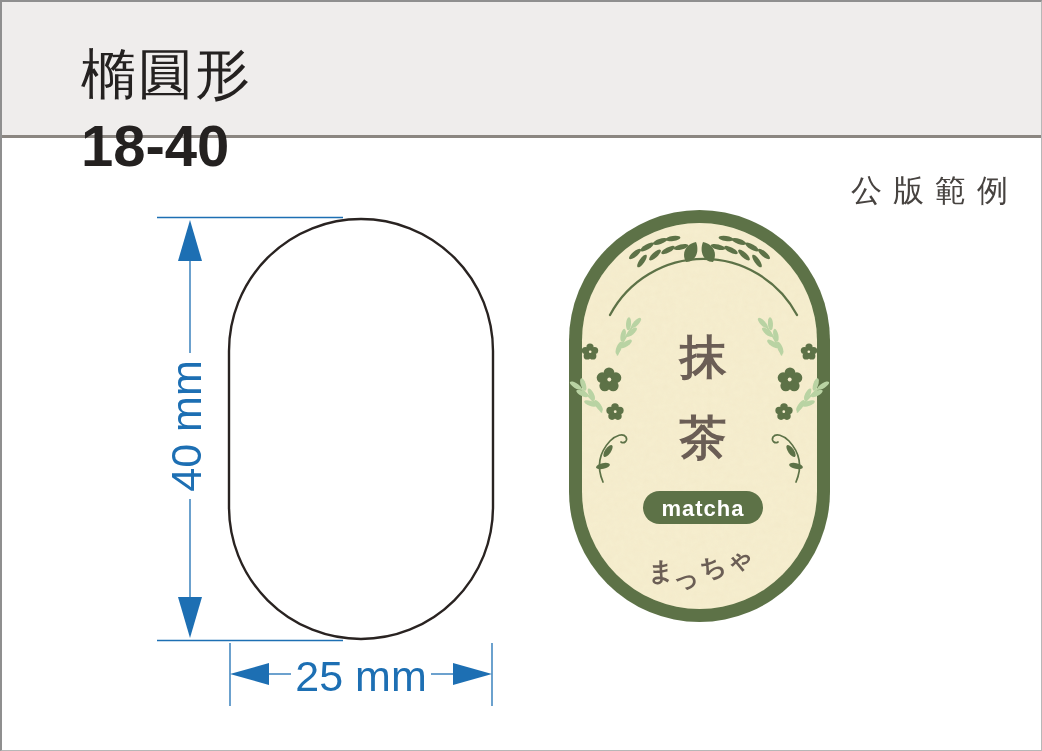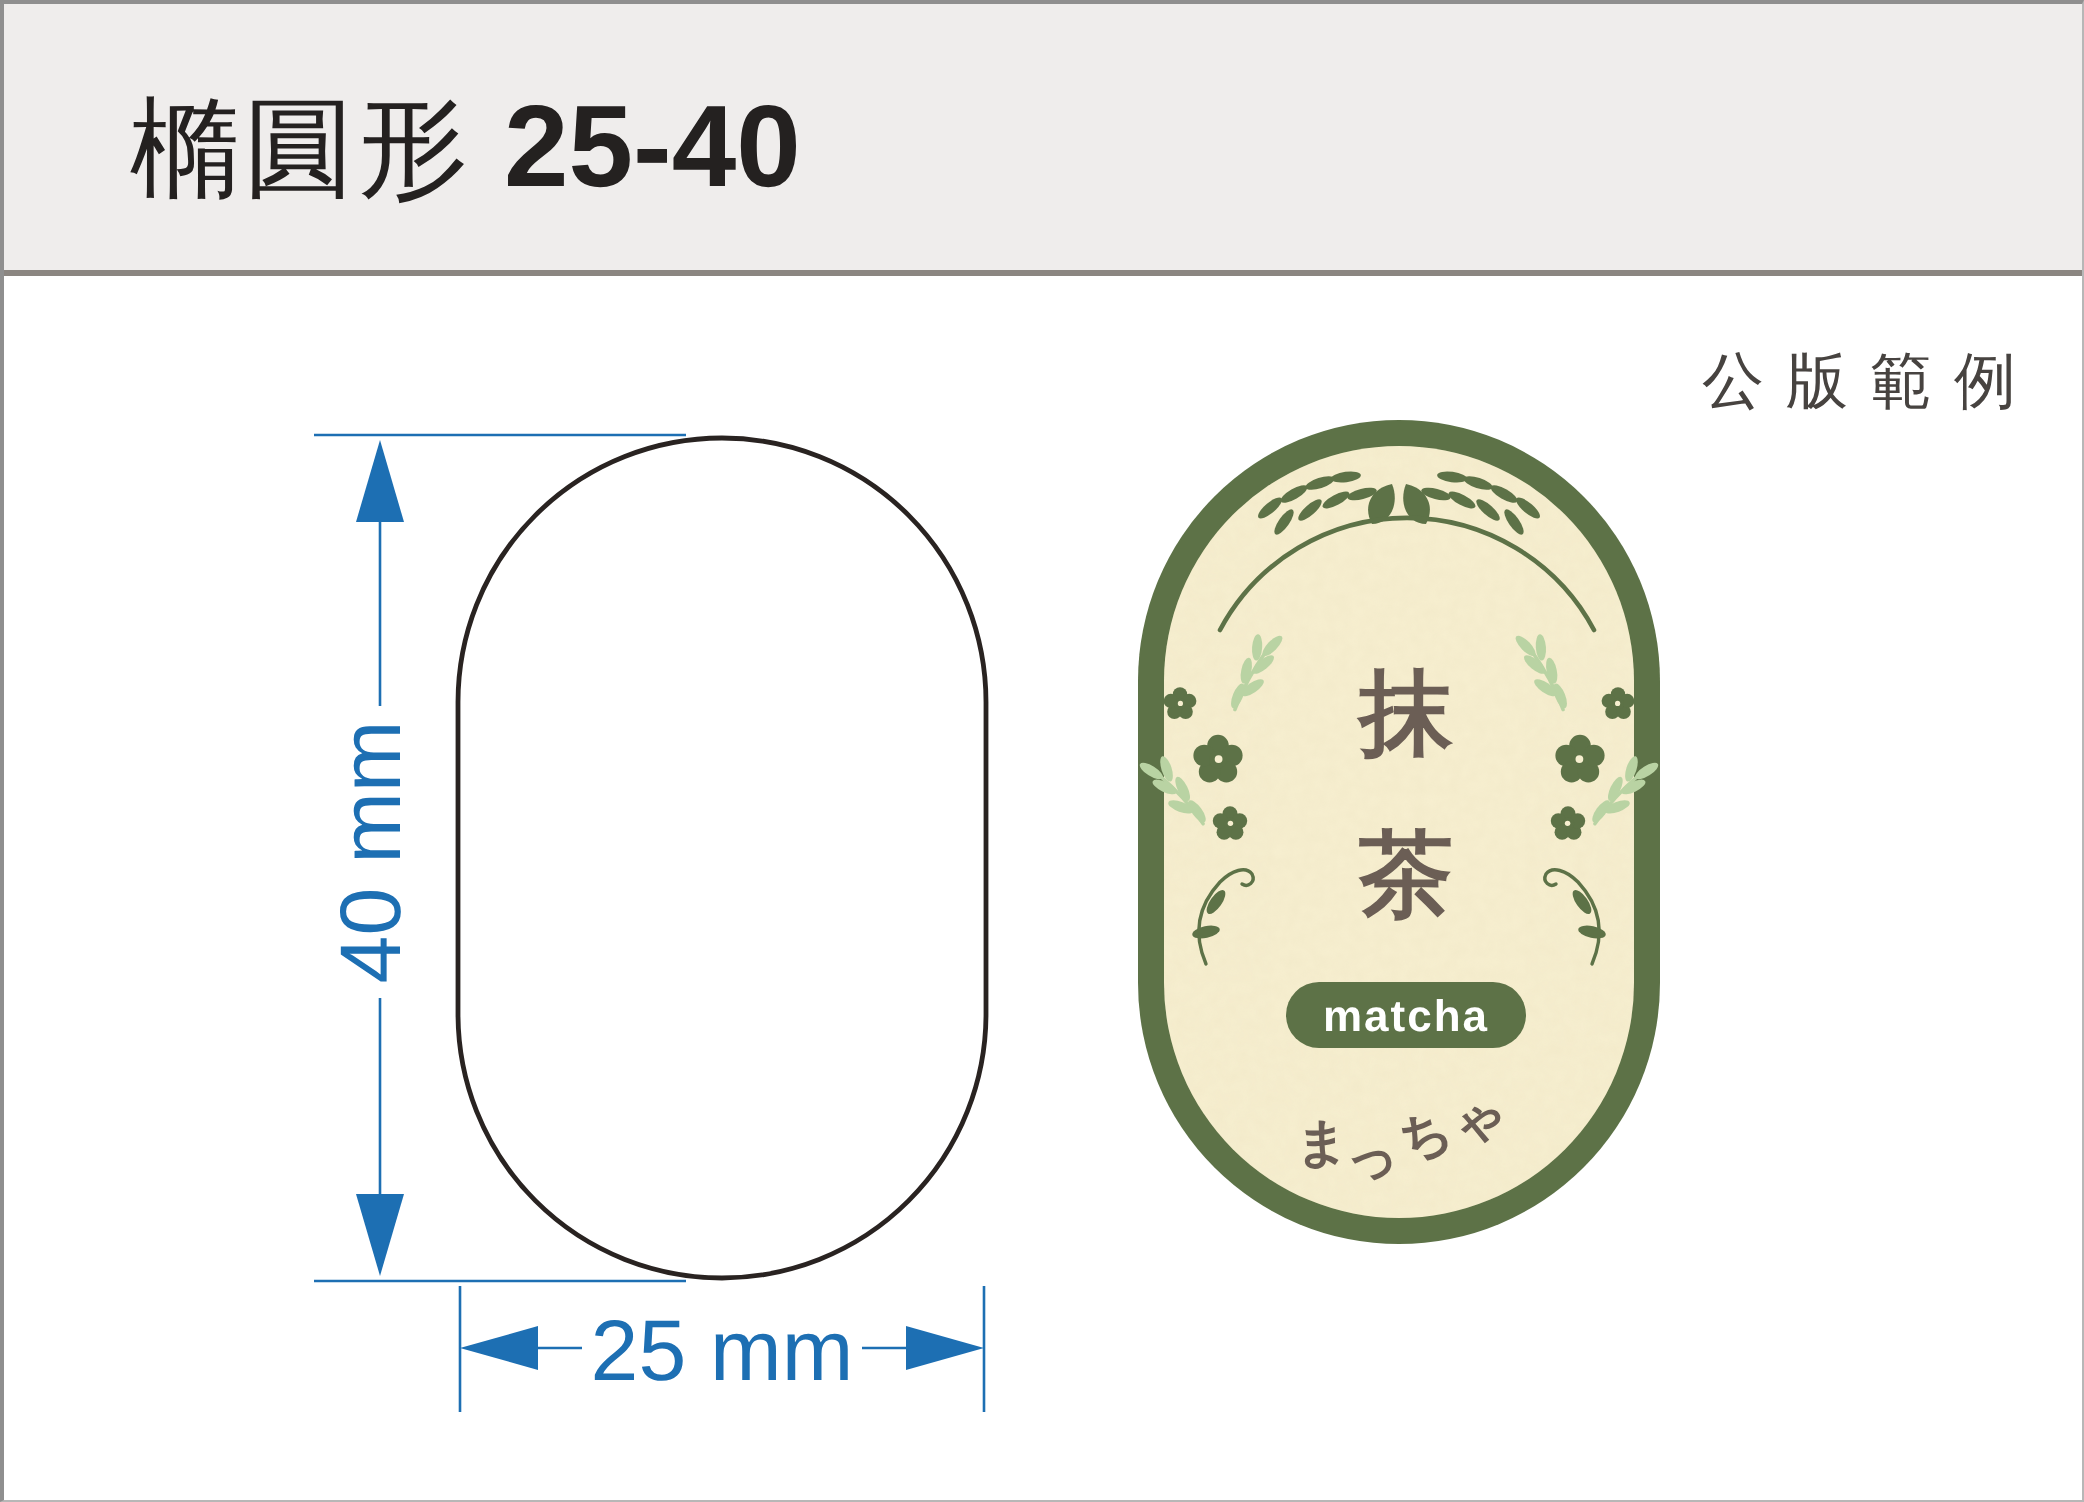--- a/index.html
+++ b/index.html
@@ -8,21 +8,21 @@
     position:relative; width:1042px; height:751px; background:#ffffff;
     border-style:solid; border-color:#8f8f8f #b7b7b7 #b7b7b7 #8f8f8f;
     border-width:2px 1px 1px 2px; overflow:hidden;
   }
   .header {
     position:absolute; left:0; top:0; right:0; height:136px;
     background:#efedec; border-bottom:3px solid #8b8681;
   }
   .title-row {
     position:absolute; left:63px; top:36px;
-    display:flex; align-items:baseline; white-space:nowrap;
+    display:flex; align-items:baseline; white-space:nowrap;flex-direction:column;
   }
   .title-zh {
     font-size:55px; font-weight:500; color:#242120; letter-spacing:2px;
     font-family:"Liberation Sans", sans-serif;
   }
   .title-num {
     font-size:58px; font-weight:800; color:#242120; margin-left:16px;
     font-family:"Liberation Sans", sans-serif;
   }
   .caption {
@@ -50,21 +50,21 @@
   }
 </style>
 </head>
 <body>
 
 <div class="page">
 
   <div class="header">
     <div class="title-row">
       <span class="title-zh">橢圓形</span>
-      <span class="title-num">25-40</span>
+      <span class="title-num">18-40</span>
     </div>
   </div>
 
   <div class="caption">公版範例</div>
 
   <svg class="diagram" viewBox="0 0 1042 751">
     <rect x="227" y="217" width="264" height="420" rx="132" fill="#ffffff" stroke="#292321" stroke-width="2.4"></rect>
     <g stroke="#1d6fb3" stroke-width="1.3">
       <line x1="155" y1="215.5" x2="341" y2="215.5"></line>
       <line x1="155" y1="638.5" x2="341" y2="638.5"></line>

